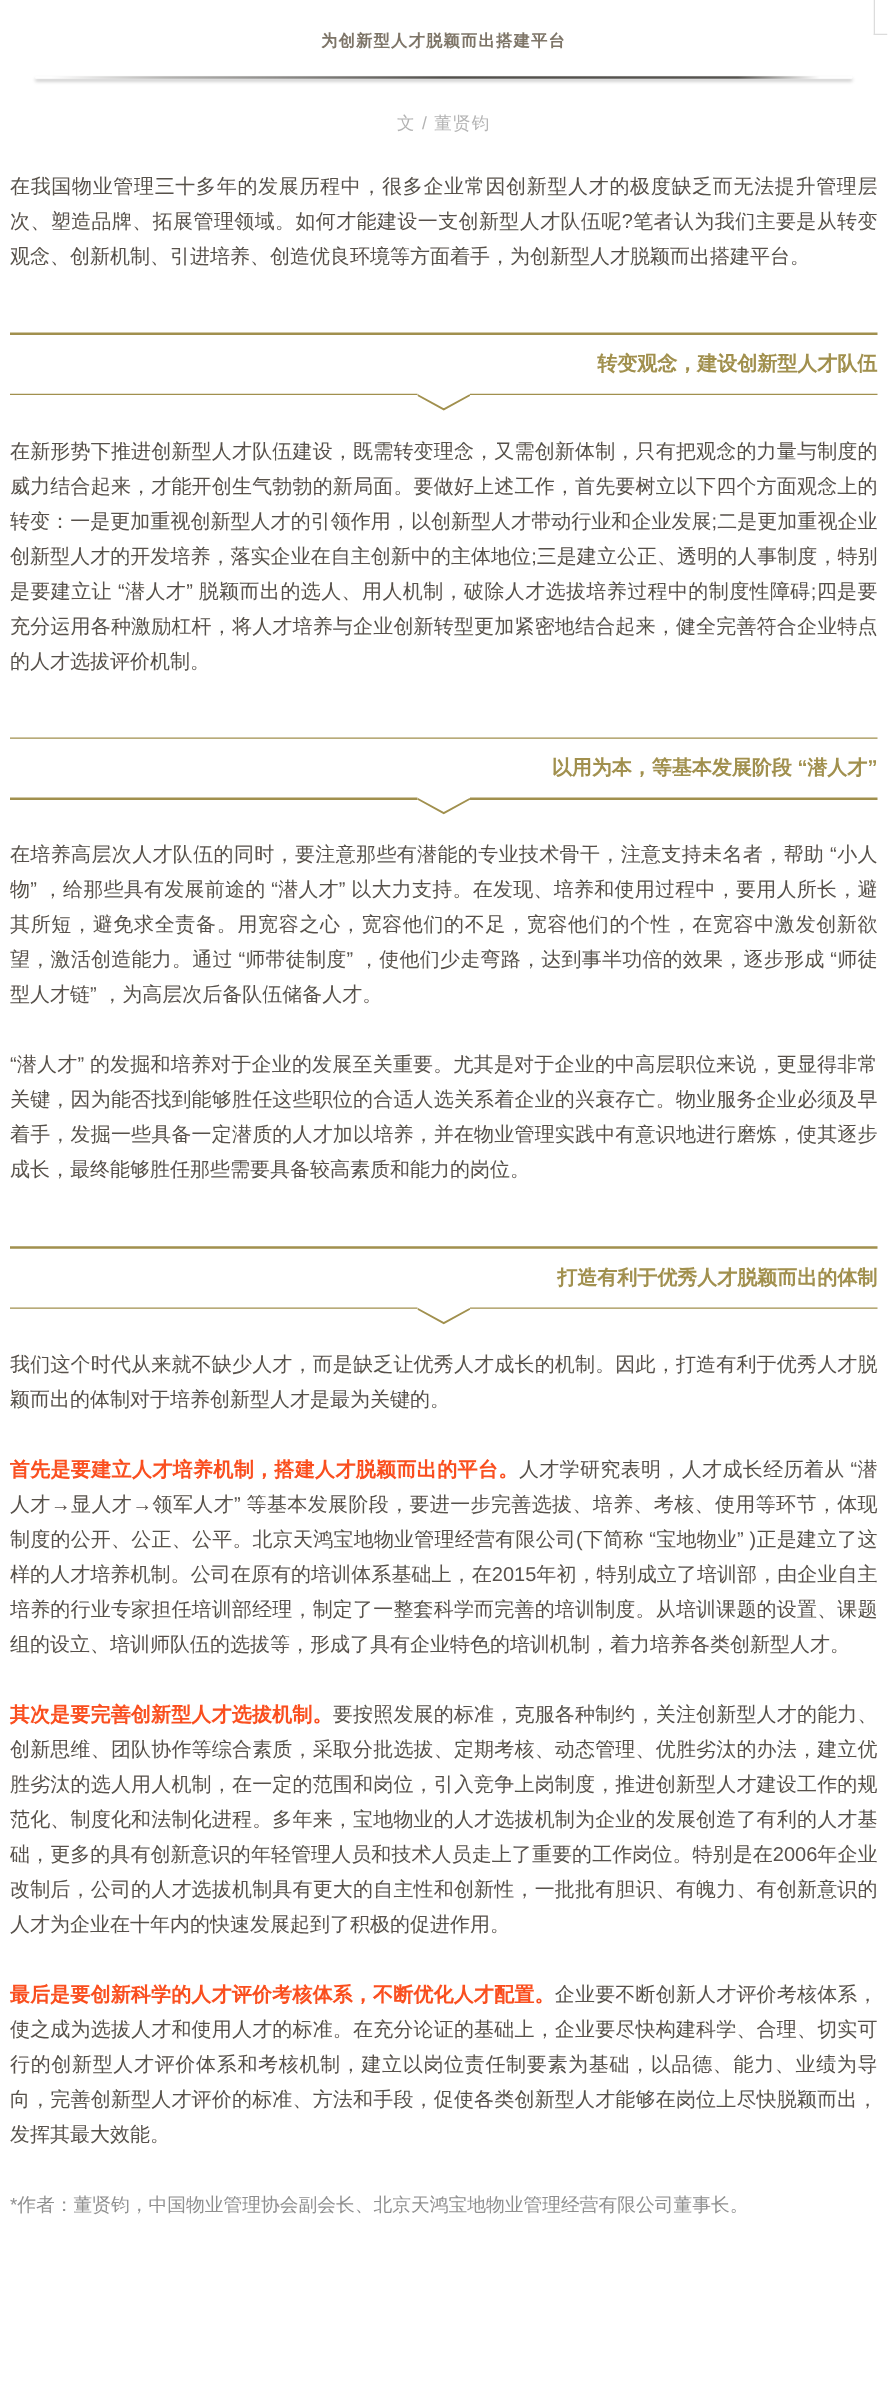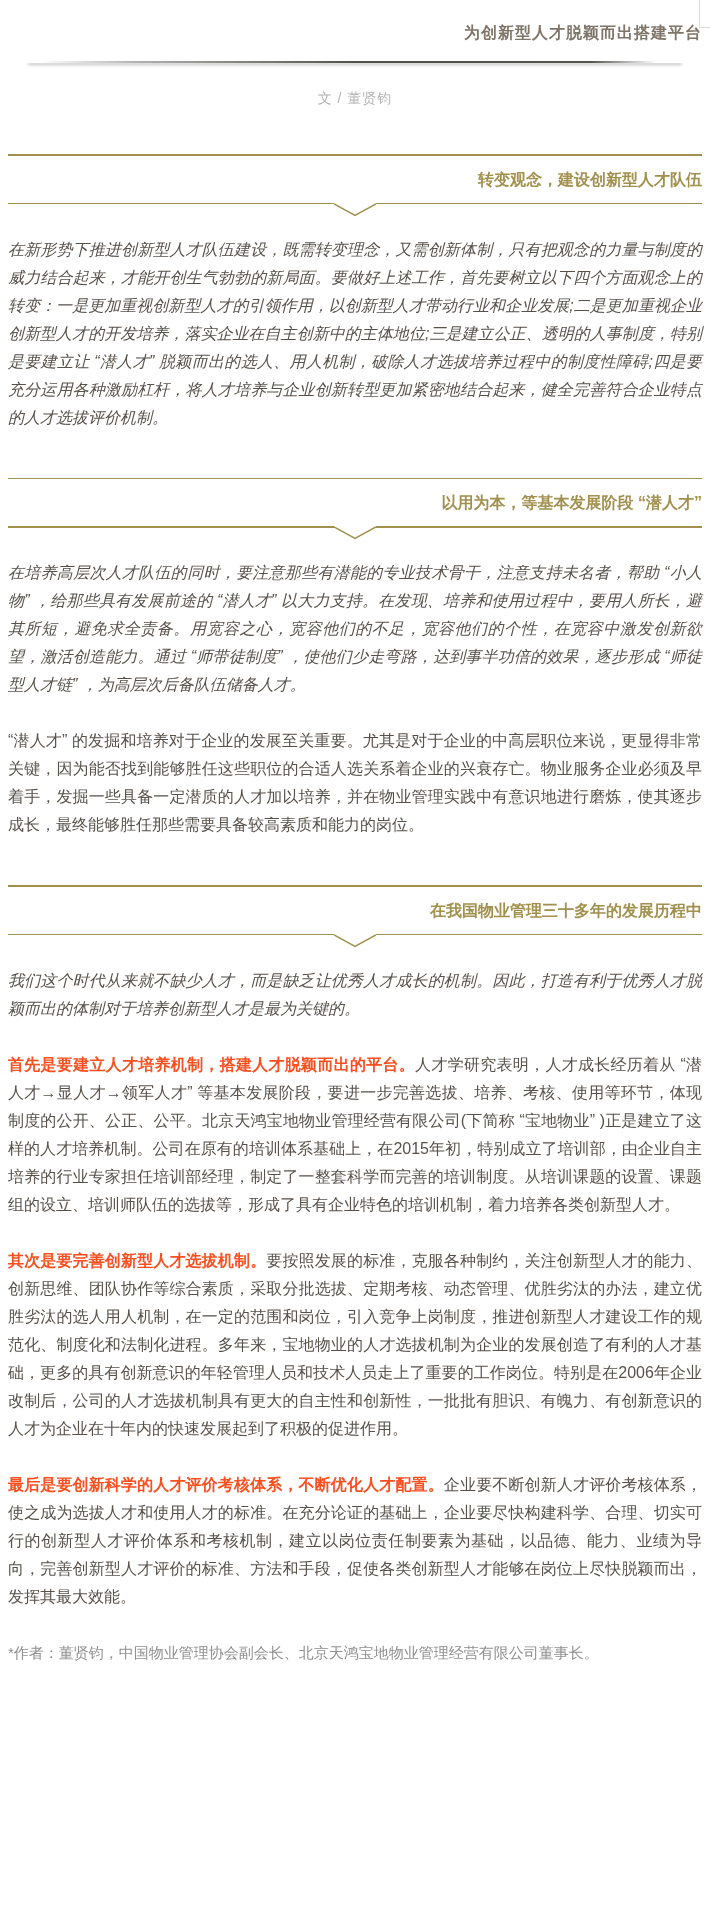--- a/index.html
+++ b/index.html
@@ -2,58 +2,59 @@
 <html style="--accent: #a1904e; --highlight: #fa4f1f;"><head>
 <meta charset="utf-8">
 <style>
   html,body { margin:0; padding:0; background:#ffffff; }
   body { font-family:"Liberation Sans","DejaVu Sans",sans-serif; }
   .page { position:relative; width:710px; margin:0 auto; padding:20px 8px 26px; box-sizing:border-box; color:#57514a; }
 
   .corner-box { position:absolute; top:0; right:0; width:10px; height:27px;
     border-left:1px solid #dcdcdc; border-bottom:1px solid #dcdcdc; background:#fff; }
 
-  .title { margin:0 0 0; text-align:right; font-size:16px; line-height:26px;
+  .title { margin:0 0 0; text-align:center; font-size:13px; line-height:26px;
     font-weight:bold; color:#7e7568; letter-spacing:1px; }
 
   .title-divider { height:2px; margin:15px 20px 0;
     background:linear-gradient(to right, rgba(90,88,84,0) 2%, rgba(90,88,84,.45) 16%,
       #52504c 50%, #55534f 86%, rgba(90,88,84,0) 96%);
     box-shadow:0 2px 3px rgba(0,0,0,.28); border-radius:1px; }
 
   .byline { margin-top:27px; text-align:center; font-size:14px; color:#b3b3b3; letter-spacing:1px; }
 
   .para { margin:28px 0 0; font-size:16px; line-height:28px; text-align:justify; }
   .lead { color:#fa4f1f; font-weight:bold; }
 
   .section { margin-top:46px; }
   .section .rule-top { height:1.5px; background:var(--accent,#a1904e); }
   .section-heading { margin:13px 0 12px; text-align:right; font-size:16px; line-height:22px;
     font-weight:bold; color:var(--accent,#a1904e); }
   .rule-notch { display:flex; align-items:flex-start; }
   .rule-notch .line { flex:1; height:1.5px; background:var(--accent,#a1904e); margin-top:0; }
   .rule-notch .chevron { width:42px; height:14px; flex:0 0 auto; }
   .rule-notch svg { display:block; }
-  .section .para:first-of-type { margin-top:19px;font-style:italic; }
+  .section .para:first-of-type { margin-top:19px; }
 
   .footnote { margin-top:30px; font-size:15px; line-height:24px; color:#8f8f8f; }
 </style>
 </head>
 <body>
 
 <div class="page">
 
   <div class="corner-box"></div>
 
   <h1 class="title">为创新型人才脱颖而出搭建平台</h1>
 
   <div class="title-divider"></div>
 
   <div class="byline">文 / 董贤钧</div>
 
+  <p class="para">在我国物业管理三十多年的发展历程中，很多企业常因创新型人才的极度缺乏而无法提升管理层次、塑造品牌、拓展管理领域。如何才能建设一支创新型人才队伍呢?笔者认为我们主要是从转变观念、创新机制、引进培养、创造优良环境等方面着手，为创新型人才脱颖而出搭建平台。</p>
 
   <div class="section">
     <div class="rule-top"></div>
     <div class="section-heading">转变观念，建设创新型人才队伍</div>
     <div class="rule-notch">
       <div class="line"></div>
       <div class="chevron">
         <svg width="42" height="14" viewBox="0 0 42 14">
             <path d="M0 1 L21 12.5 L42 1" fill="none" stroke="#a1904e" stroke-width="1.5"></path>
           </svg>
@@ -74,21 +75,21 @@
           </svg>
       </div>
       <div class="line"></div>
     </div>
     <p class="para"><span>在培养高层次人才队伍的同时，要注意那些有潜能的专业技术骨干，注意支持未名者，帮助 “小人物” ，给那些具有发展前途的 “潜人才” 以大力支持。在发现、培养和使用过程中，要用人所长，避其所短，避免求全责备。用宽容之心，宽容他们的不足，宽容他们的个性，在宽容中激发创新欲望，激活创造能力。通过 “师带徒制度” ，使他们少走弯路，达到事半功倍的效果，逐步形成 “师徒型人才链” ，为高层次后备队伍储备人才。</span></p>
     <p class="para"><span>“潜人才” 的发掘和培养对于企业的发展至关重要。尤其是对于企业的中高层职位来说，更显得非常关键，因为能否找到能够胜任这些职位的合适人选关系着企业的兴衰存亡。物业服务企业必须及早着手，发掘一些具备一定潜质的人才加以培养，并在物业管理实践中有意识地进行磨炼，使其逐步成长，最终能够胜任那些需要具备较高素质和能力的岗位。</span></p>
   </div>
 
   <div class="section">
     <div class="rule-top"></div>
-    <div class="section-heading">在我国物业管理三十多年的发展历程中</div>
+    <div class="section-heading">打造有利于优秀人才脱颖而出的体制</div>
     <div class="rule-notch">
       <div class="line"></div>
       <div class="chevron">
         <svg width="42" height="14" viewBox="0 0 42 14">
             <path d="M0 1 L21 12.5 L42 1" fill="none" stroke="#a1904e" stroke-width="1.5"></path>
           </svg>
       </div>
       <div class="line"></div>
     </div>
     <p class="para"><span>我们这个时代从来就不缺少人才，而是缺乏让优秀人才成长的机制。因此，打造有利于优秀人才脱颖而出的体制对于培养创新型人才是最为关键的。</span></p>

